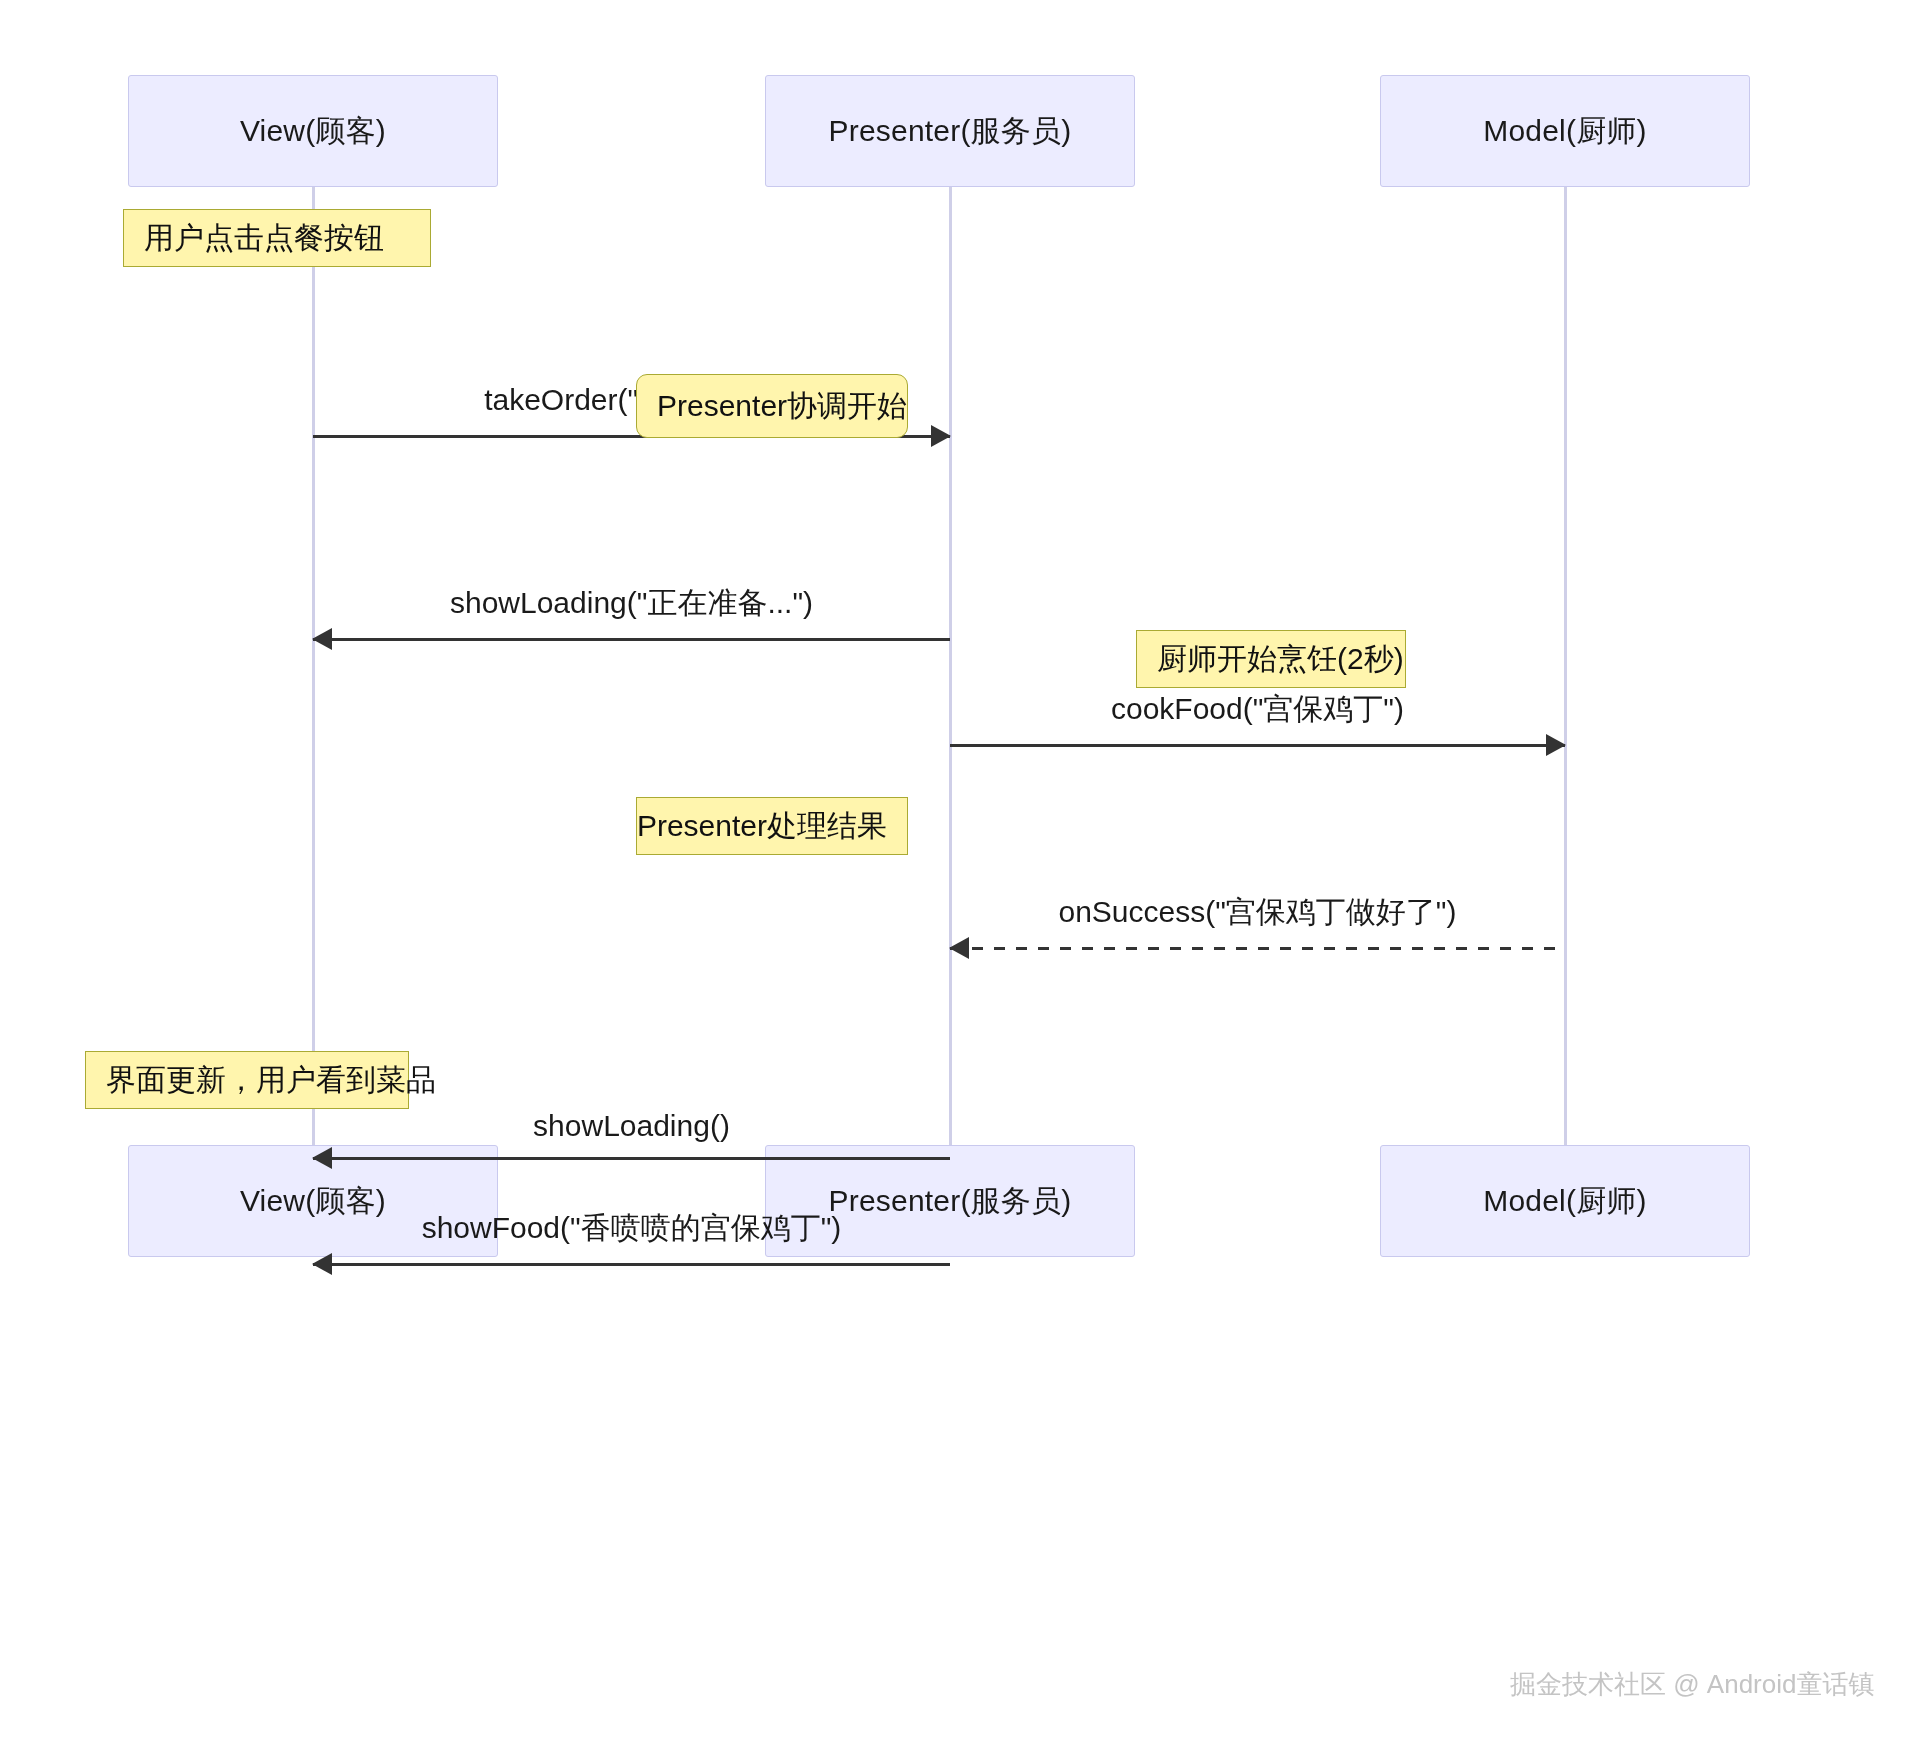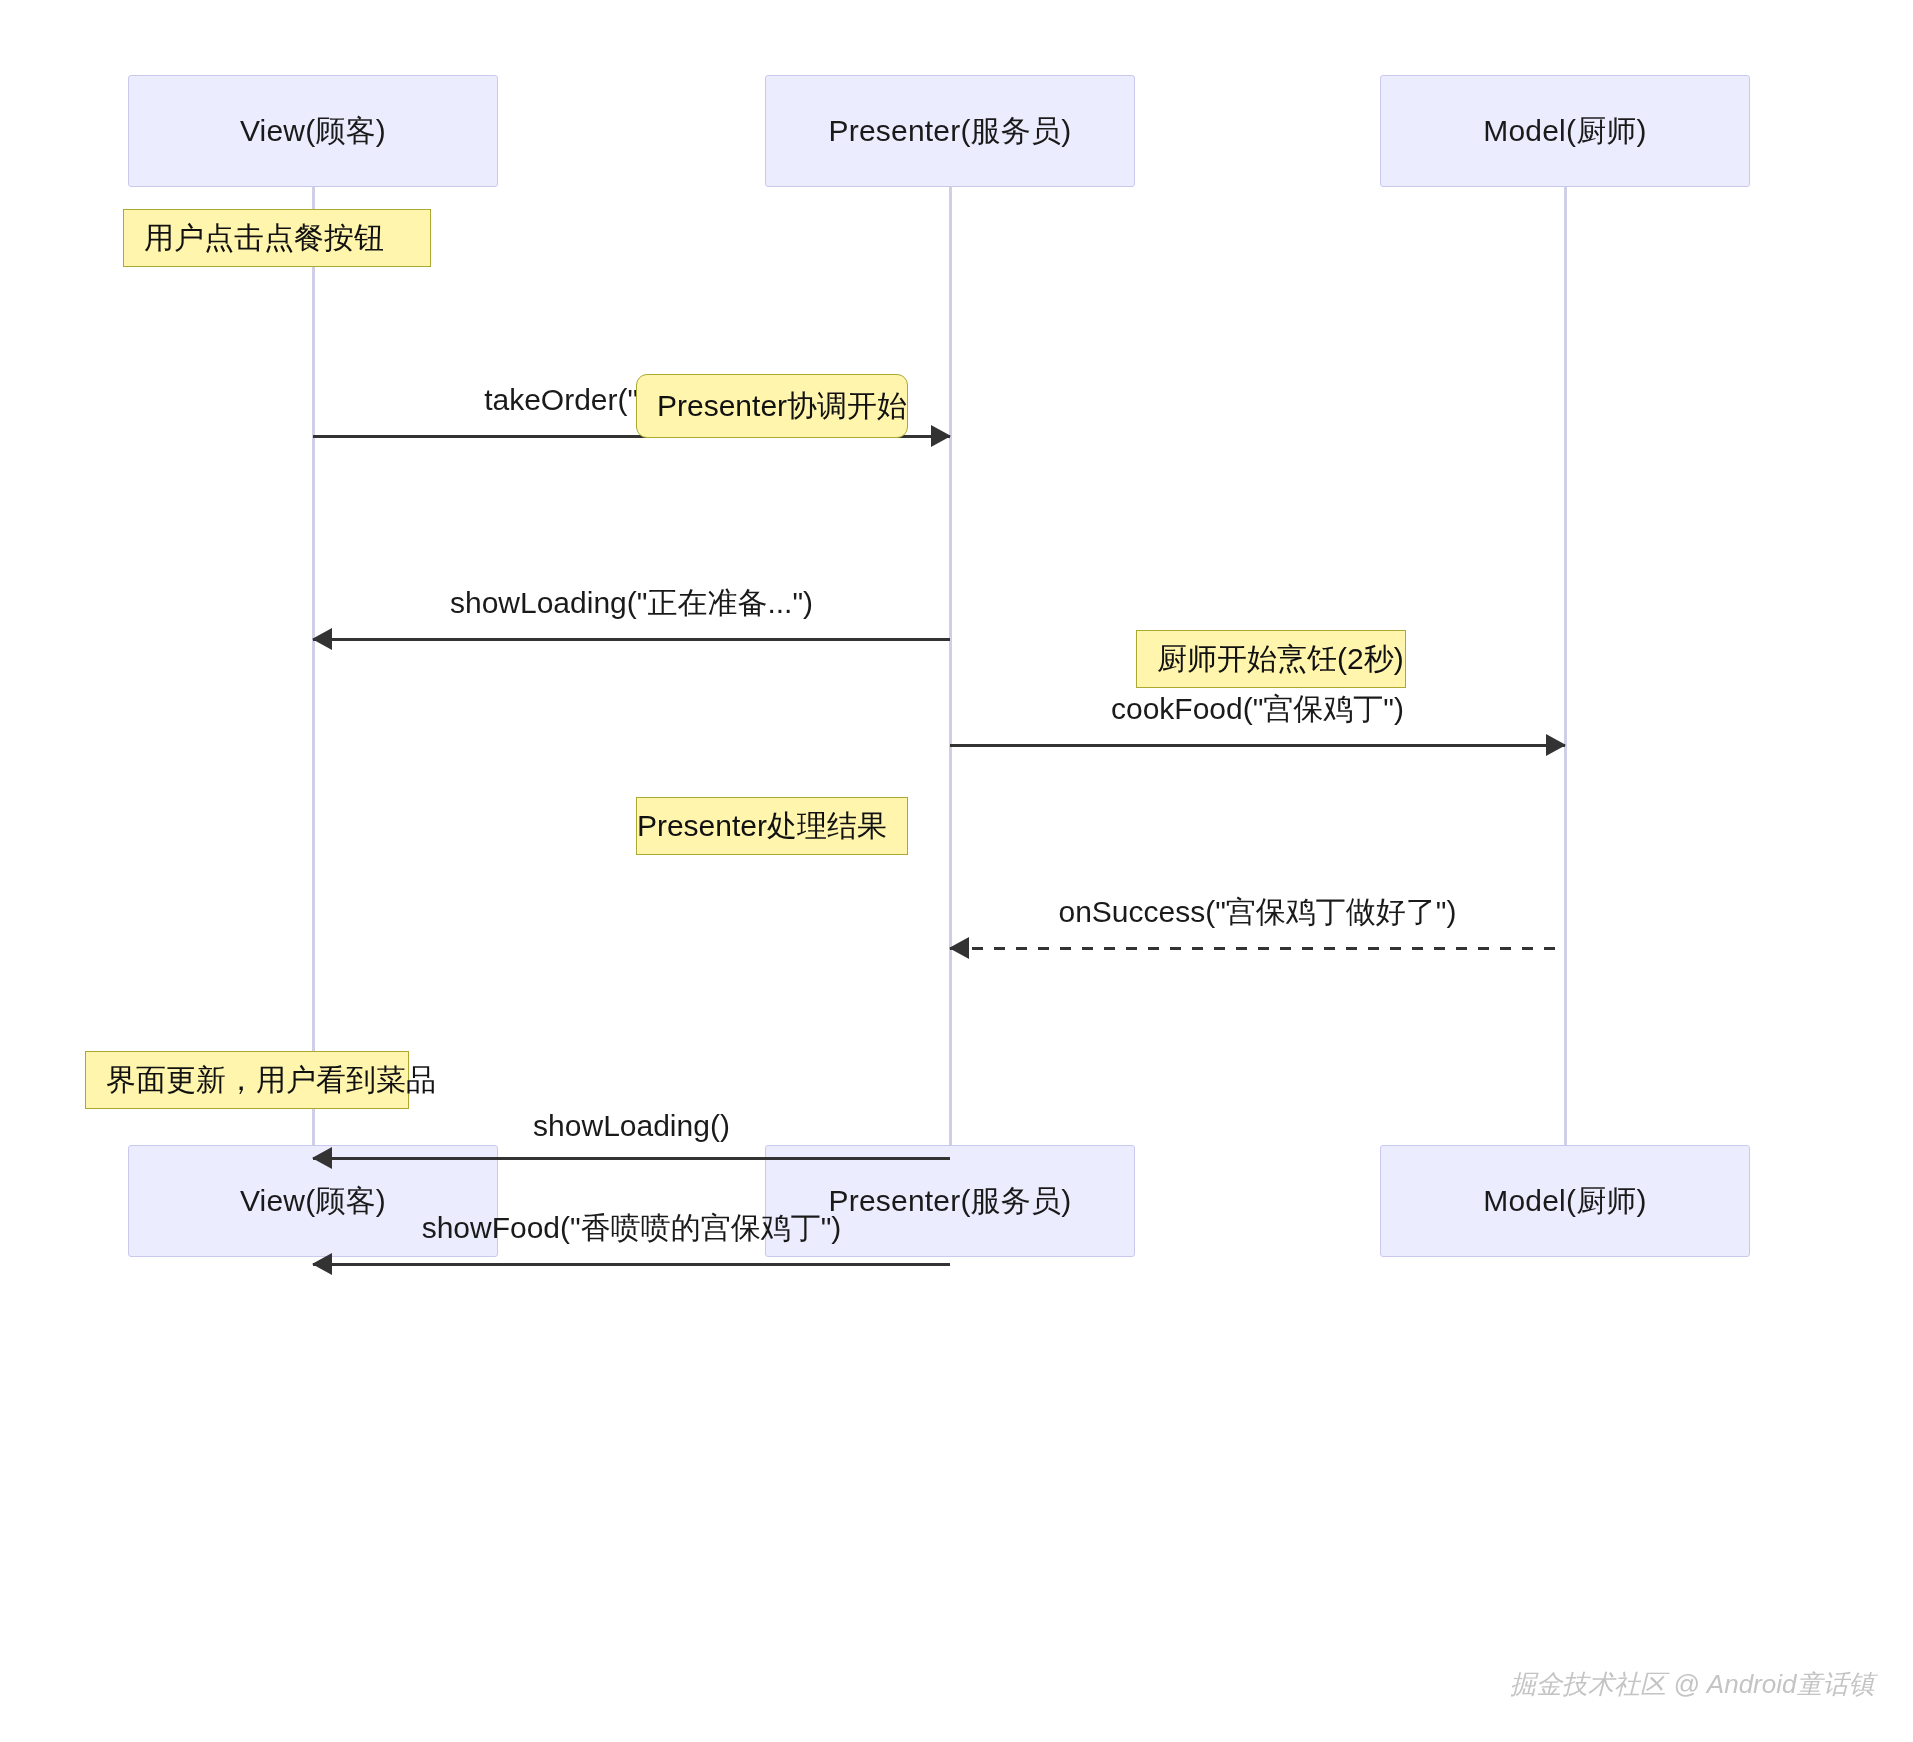--- a/index.html
+++ b/index.html
@@ -146,15 +146,15 @@
         <span>厨师开始烹饪(2秒)</span>
       </div>
       <div class="note" style="left: 636px; top: 797px; width: 272px; height: 58px; justify-content: flex-end;">
         <span>Presenter处理结果</span>
       </div>
       <div class="note" style="left: 85px; top: 1051px; width: 324px; height: 58px;">
         <span>界面更新，用户看到菜品</span>
       </div>
     </div>
 
-  <div class="watermark" style="left: 1510px; top: 1667px; font-style: italic;">掘金技术社区 @ Android童话镇</div>
+  <div class="watermark" style="left: 1510px; top: 1667px;">掘金技术社区 @ Android童话镇</div>
 
 </div>
 
 </body></html>

